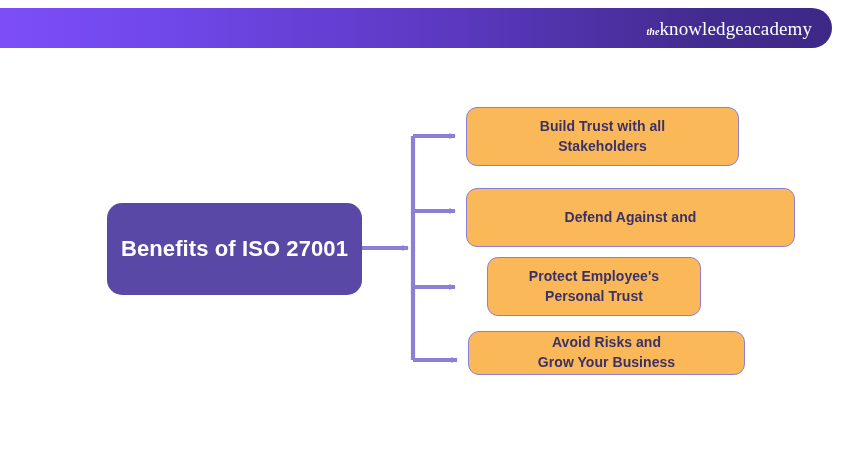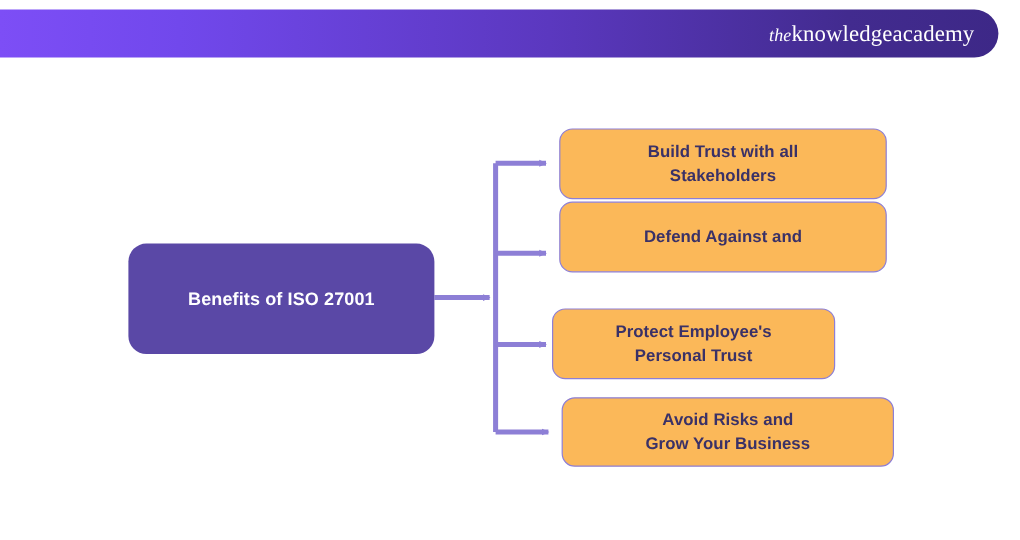--- a/index.html
+++ b/index.html
@@ -34,22 +34,23 @@
   .logo {
     font-family: "Liberation Serif", serif;
     color: #ffffff;
     font-size: 19px;
     line-height: 1;
     white-space: nowrap;
     letter-spacing: 0.1px;
   }
   .logo .logo-the {
     font-style: italic;
-    font-size: 15px;
+    font-size: 10px;
     vertical-align: baseline;
+    font-weight: bold;
   }
   .logo .logo-knowledge {
     font-weight: normal;
     margin-top: 24px;
   }
   .logo .logo-academy {
     font-weight: normal;
   }
 
   
@@ -77,21 +78,21 @@
     height: 92px;
     background: #5a48a6;
     border-radius: 15px;
     display: flex;
     align-items: center;
     justify-content: center;
     box-sizing: border-box;
   }
   .root-node-label {
     color: #ffffff;
-    font-size: 15px;
+    font-size: 22px;
     font-weight: bold;
     text-align: center;
     letter-spacing: 0.1px;
   }
 
   
   .benefit-box {
     position: absolute;
     background: #fbb859;
     border: 1.4px solid #8d7fd6;
@@ -104,23 +105,23 @@
   .benefit-label {
     color: #3a3167;
     font-size: 14px;
     font-weight: bold;
     text-align: center;
     line-height: 1.42;
     letter-spacing: 0.05px;
   }
 
   .box-0 { left: 466px; top: 107px; width: 273px; height: 59px; }
-  .box-1 { left: 466px; top: 168px; width: 273px; height: 59px; }
-  .box-2 { left: 460px; top: 257px; width: 236px; height: 59px; }
-  .box-3 { left: 468px; top: 331px; width: 277px; height: 58px; }
+  .box-1 { left: 466px; top: 188px; width: 329px; height: 59px; }
+  .box-2 { left: 487px; top: 257px; width: 214px; height: 59px; }
+  .box-3 { left: 468px; top: 331px; width: 277px; height: 44px; }
 </style>
 </head>
 <body>
 
 <div class="header-bar">
   <div class="logo">
     <span class="logo-the">the</span><span class="logo-knowledge">knowledge</span><span class="logo-academy">academy</span>
   </div>
 </div>
 

